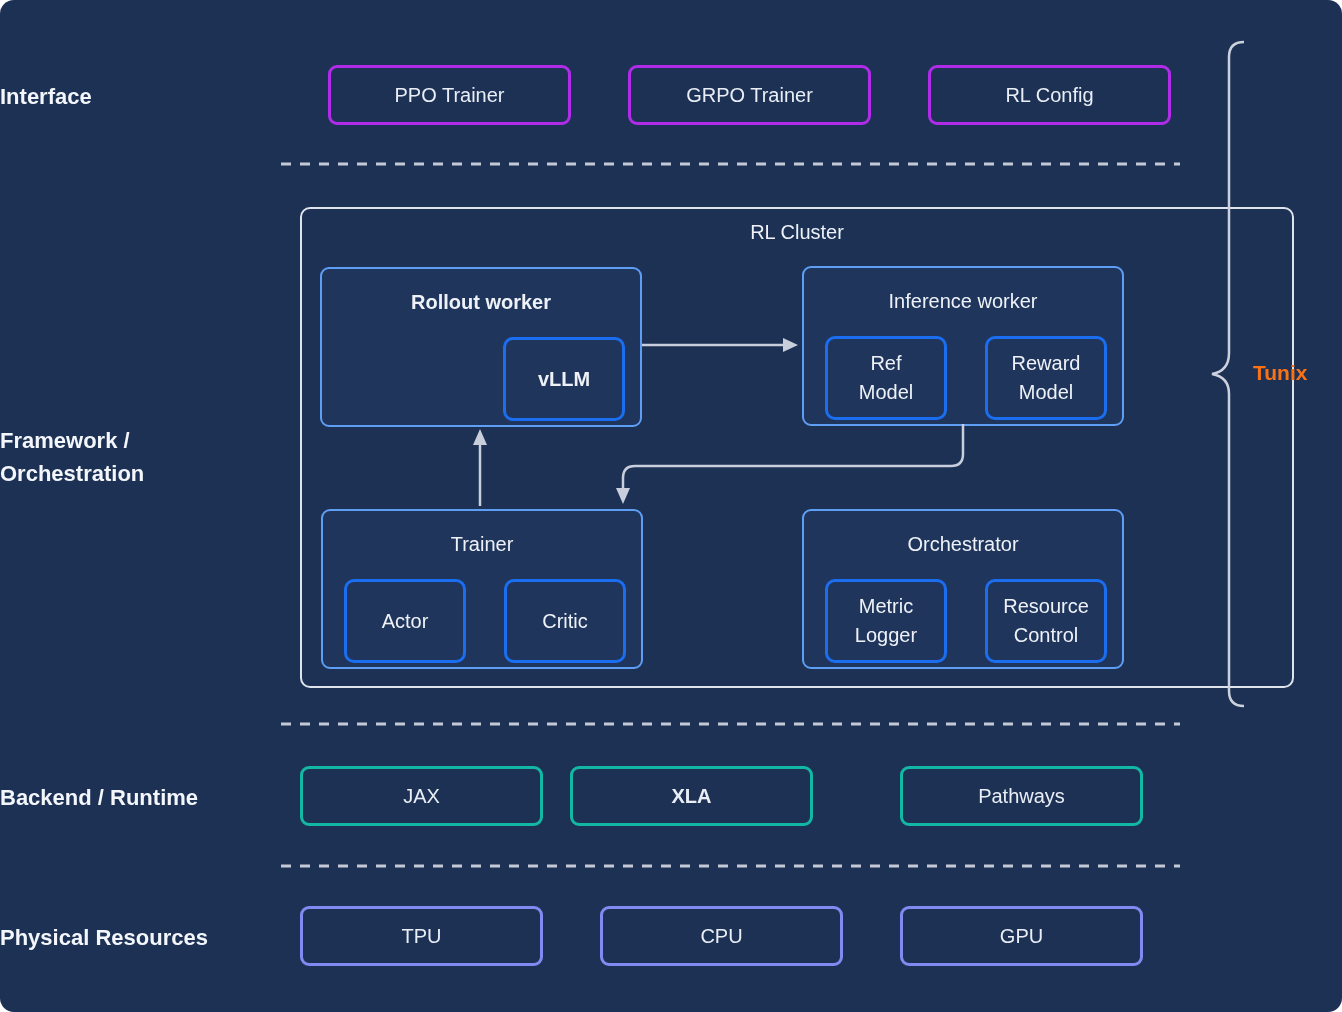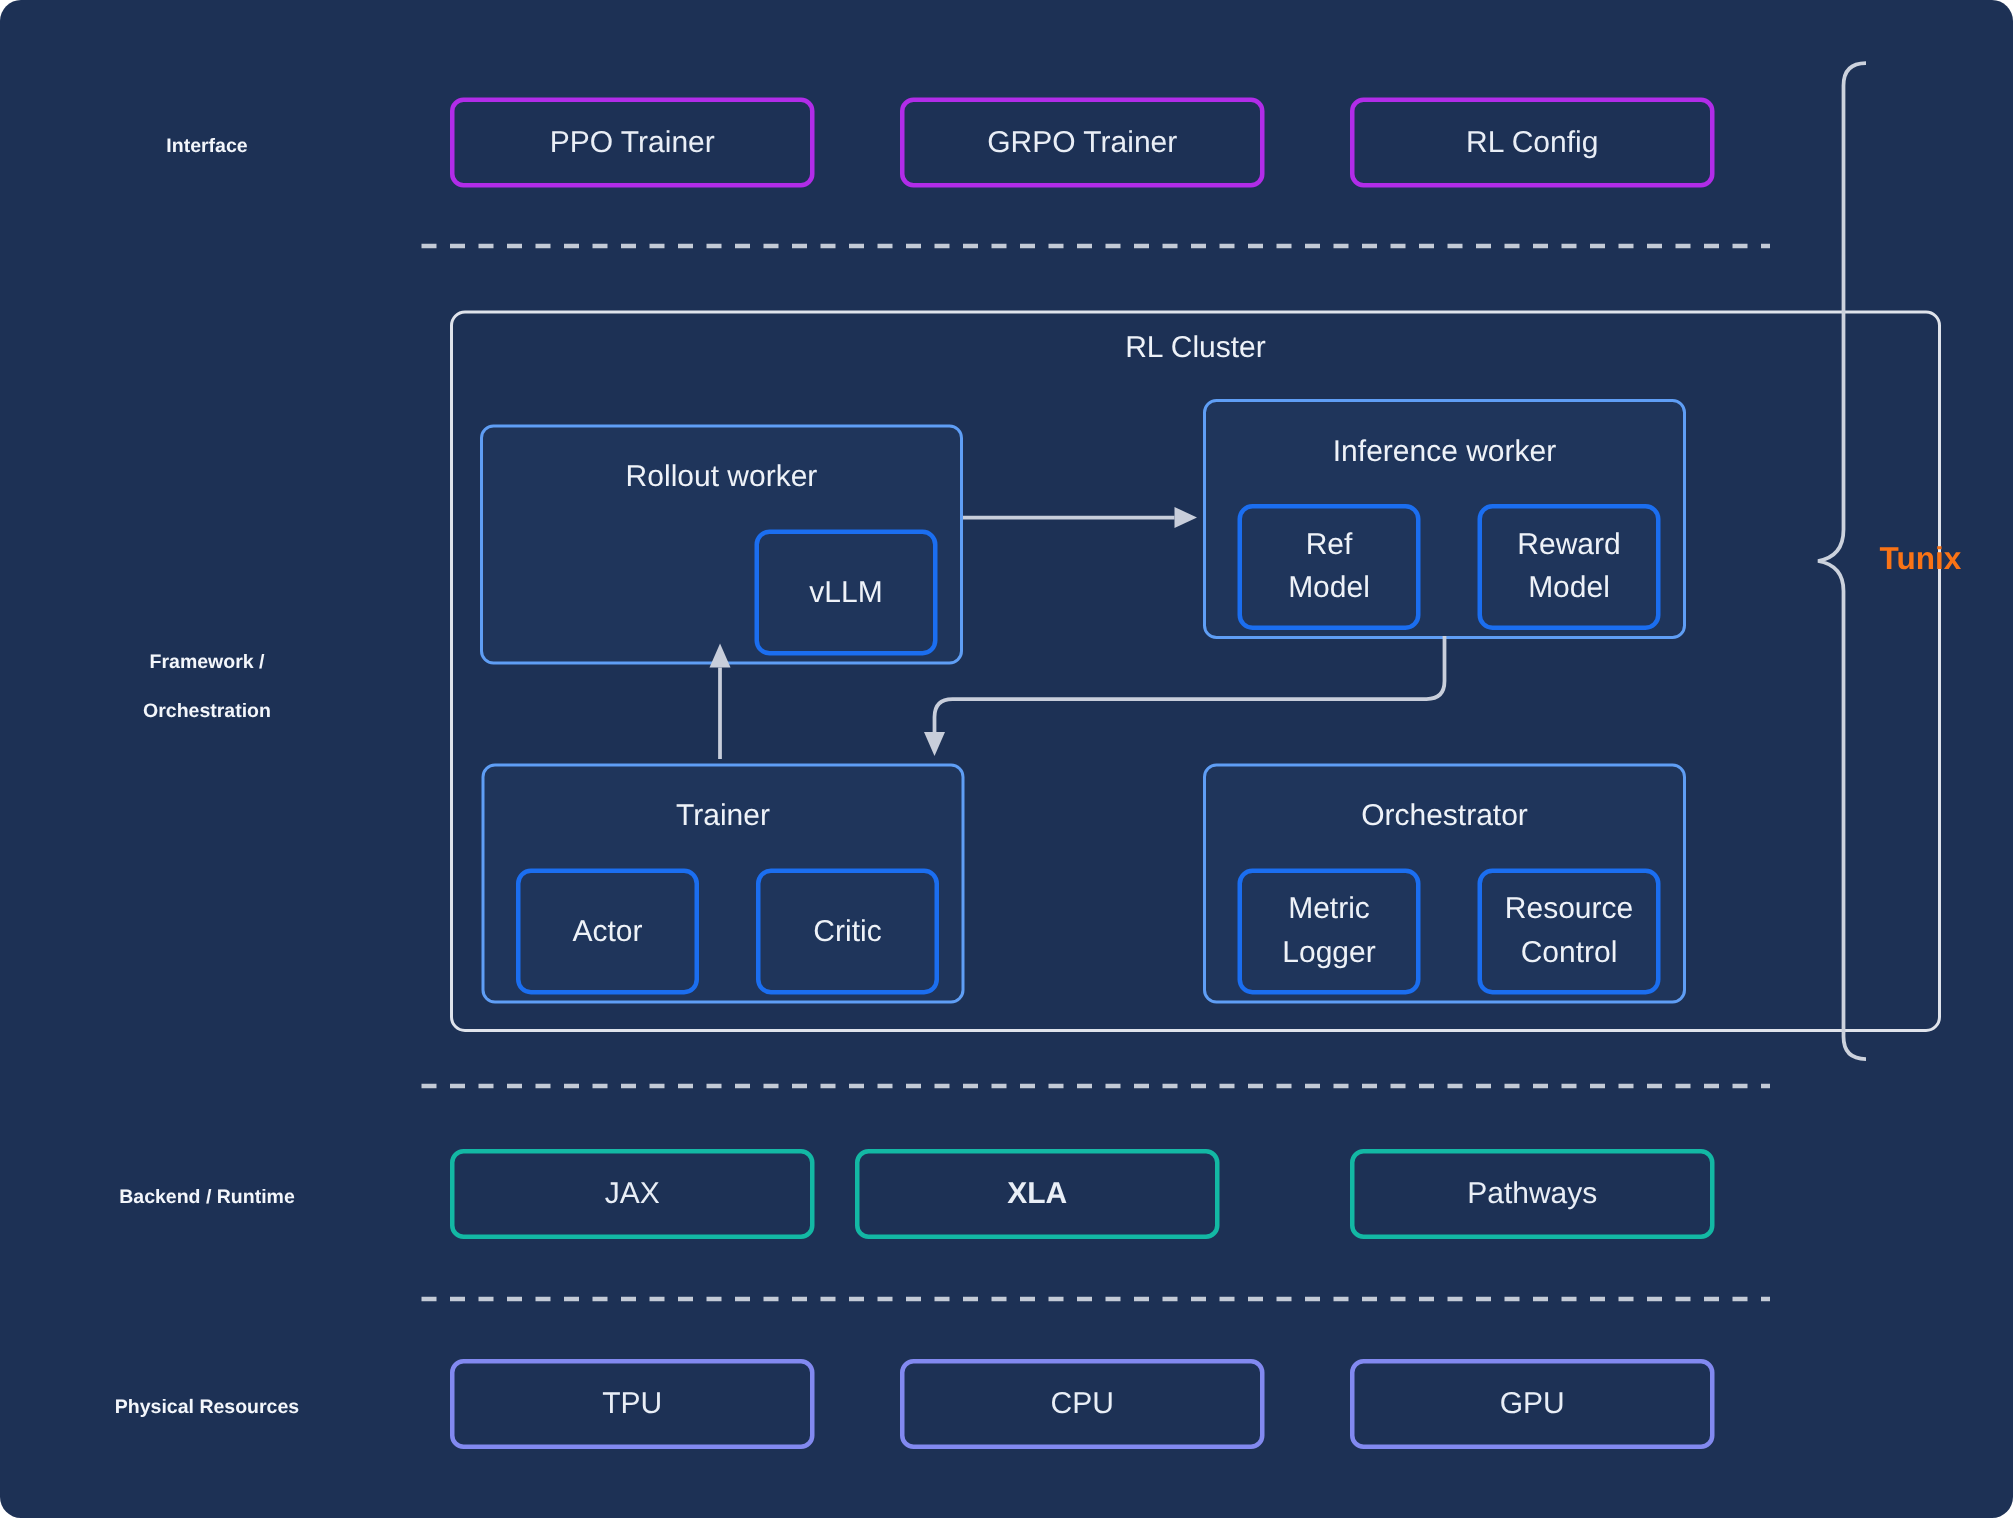--- a/index.html
+++ b/index.html
@@ -3,29 +3,29 @@
 <meta charset="utf-8">
 <style>
   html,body{margin:0;padding:0;background:#ffffff;}
   .canvas{
     position:relative;width:1342px;height:1012px;
     background:#1d3155;border-radius:14px;overflow:hidden;
     font-family:"Liberation Sans", sans-serif;
     color:#e9eef6;
   }
   .layer-label{
-    position:absolute;left:0;width:276px;text-align:center;
-    font-weight:bold;font-size:13px;color:#f3f6fb;line-height:33px;
+    position:absolute;left:0;width:276px;text-align:left;
+    font-weight:bold;font-size:22px;color:#f3f6fb;line-height:33px;
   }
   .pill{
     position:absolute;width:243px;height:60px;box-sizing:border-box;
     display:flex;align-items:center;justify-content:center;
     border-radius:9px;font-size:20px;color:#e9eef6;background:transparent;
   }
-  .pill.purple{border:3px solid #b12ce8;}
+  .pill.purple{border:3px solid #b12ce8;margin-left:28px;}
   .pill.teal{border:3px solid #13b8a4;}
   .pill.peri{border:3px solid #8289f0;}
   .cluster{
     position:absolute;left:300px;top:207px;width:994px;height:481px;
     box-sizing:border-box;border:2px solid #dfe3eb;border-radius:10px;
   }
   .cluster-title{
     position:absolute;left:0;top:12px;width:100%;text-align:center;
     font-size:20px;color:#eef2f8;
   }
@@ -68,21 +68,21 @@
 
   <div class="layer-label" style="top:921px;">Physical Resources</div>
 
   <div class="pill purple" style="left:300px;top:65px;">PPO Trainer</div>
   <div class="pill purple" style="left:600px;top:65px;">GRPO Trainer</div>
   <div class="pill purple" style="left:900px;top:65px;">RL Config</div>
 
   <div class="cluster">
     <div class="cluster-title">RL Cluster</div>
 
-    <div class="group" style="left:18px;top:74px;">
+    <div class="group" style="left:18px;top:58px;font-weight:bold;">
       <div class="group-title">Rollout worker</div>
       <div class="chip c2">vLLM</div>
     </div>
 
     <div class="group" style="left:500px;top:57px;">
       <div class="group-title">Inference worker</div>
       <div class="chip c1">Ref
 Model</div>
       <div class="chip c2">Reward
 Model</div>

